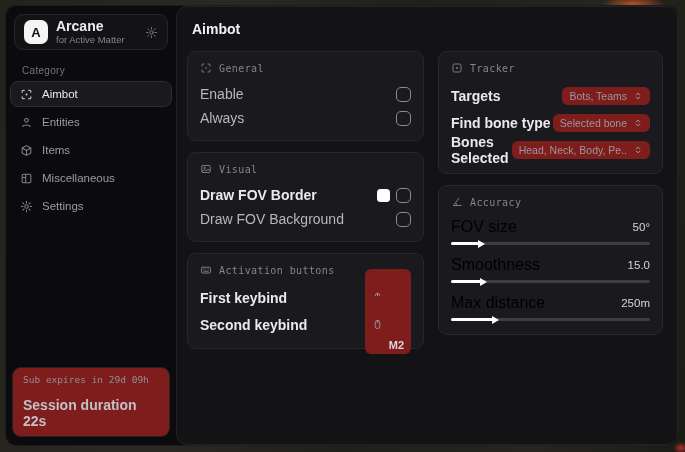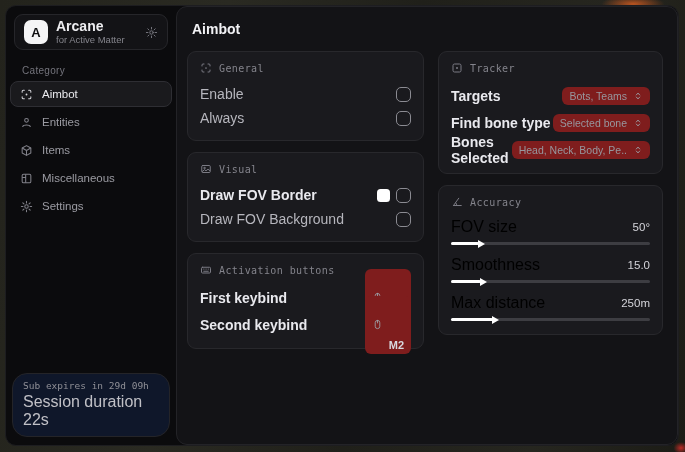--- a/index.html
+++ b/index.html
@@ -43,25 +43,25 @@
     display:flex; align-items:center; gap:9px; height:26px; padding:0 9px;
     margin-bottom:2px; border:1px solid transparent; border-radius:8px;
     color:#9b9ba2; font-size:11.5px; cursor:default;
   }
   .nav-item .icon { color:#82828a; }
   .nav-item.selected { background:#1a1a1d; border-color:#2e2e33; color:#eaeaee; }
   .nav-item.selected .icon { color:#d8d8dd; }
 
   .status-card {
     position:absolute; left:6px; right:6px; bottom:8px;
-    background:#0f172a; border:1px solid #242428; border-radius:15px;
+    background:#7f1d1d; border:1px solid #242428; border-radius:9px;
     padding:6px 10px 7px 10px;
   }
   .status-line  { color:#8f8f96; font-size:9.5px; font-family:"DejaVu Sans Mono",monospace; }
-  .status-line2 { color:#c0c0c6; font-size:16px; font-weight:400; margin-top:2px; }
+  .status-line2 { color:#c0c0c6; font-size:14px; font-weight:700; margin-top:12px; }
 
   
   .main-panel {
     position:absolute; left:170px; top:0; right:0; bottom:0;
     background:#131316; border:1px solid #232327; border-radius:11px;
     padding:12px 14px 0 10px;
   }
   .page-title { color:#f2f2f5; font-size:14px; font-weight:700; margin:2px 0 14px 5px; }
   .columns { display:flex; gap:14px; align-items:flex-start; }
   .col { display:flex; flex-direction:column; gap:11px; }

